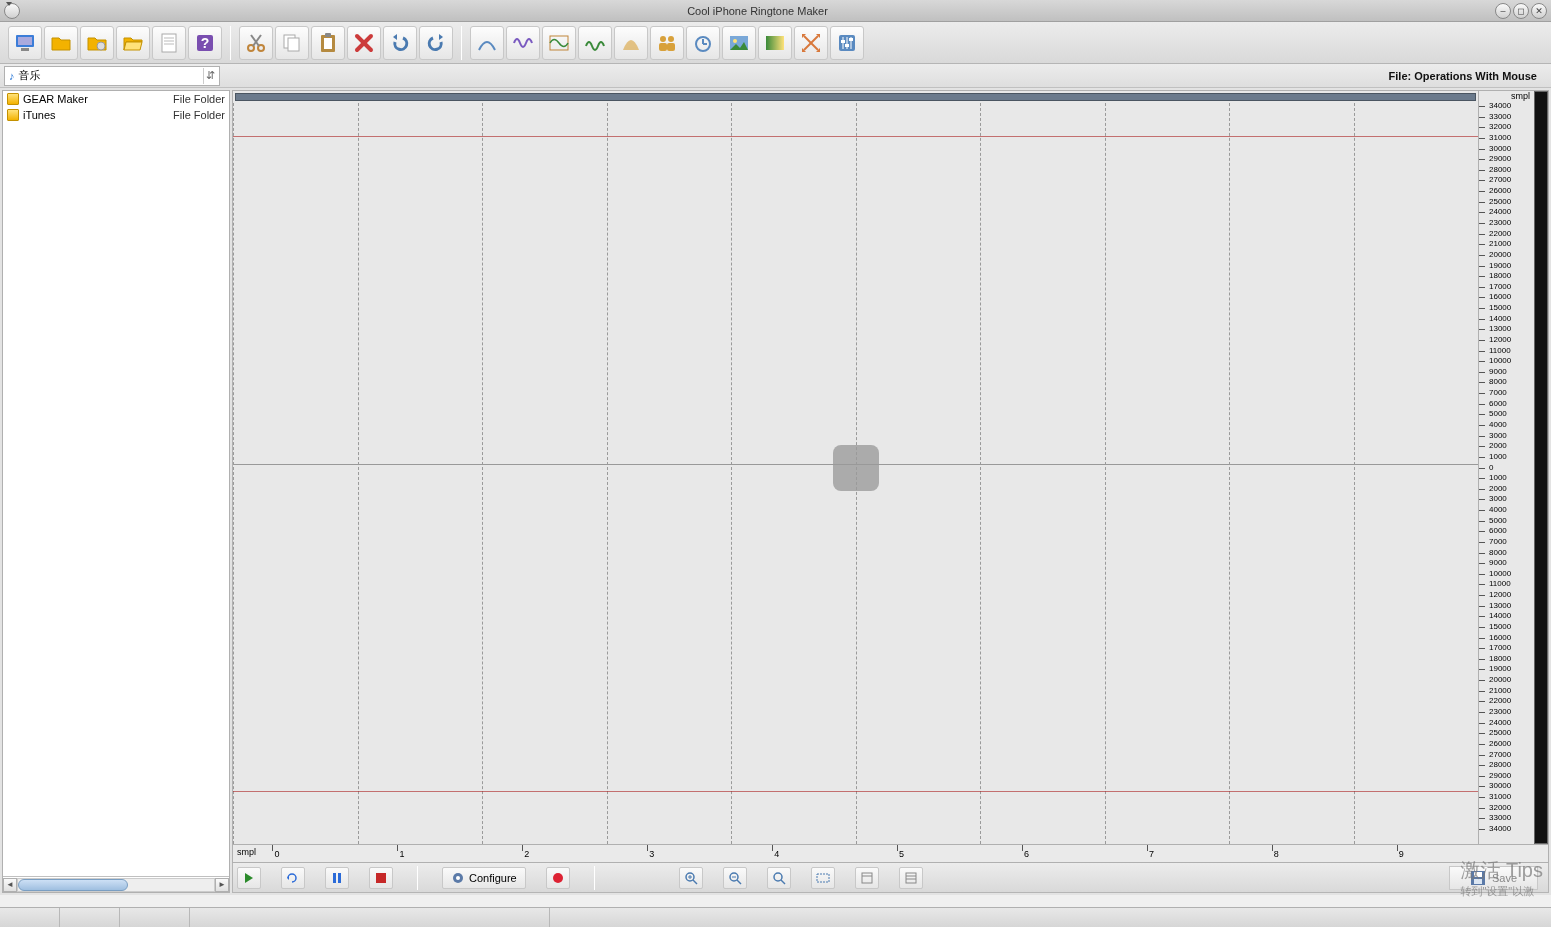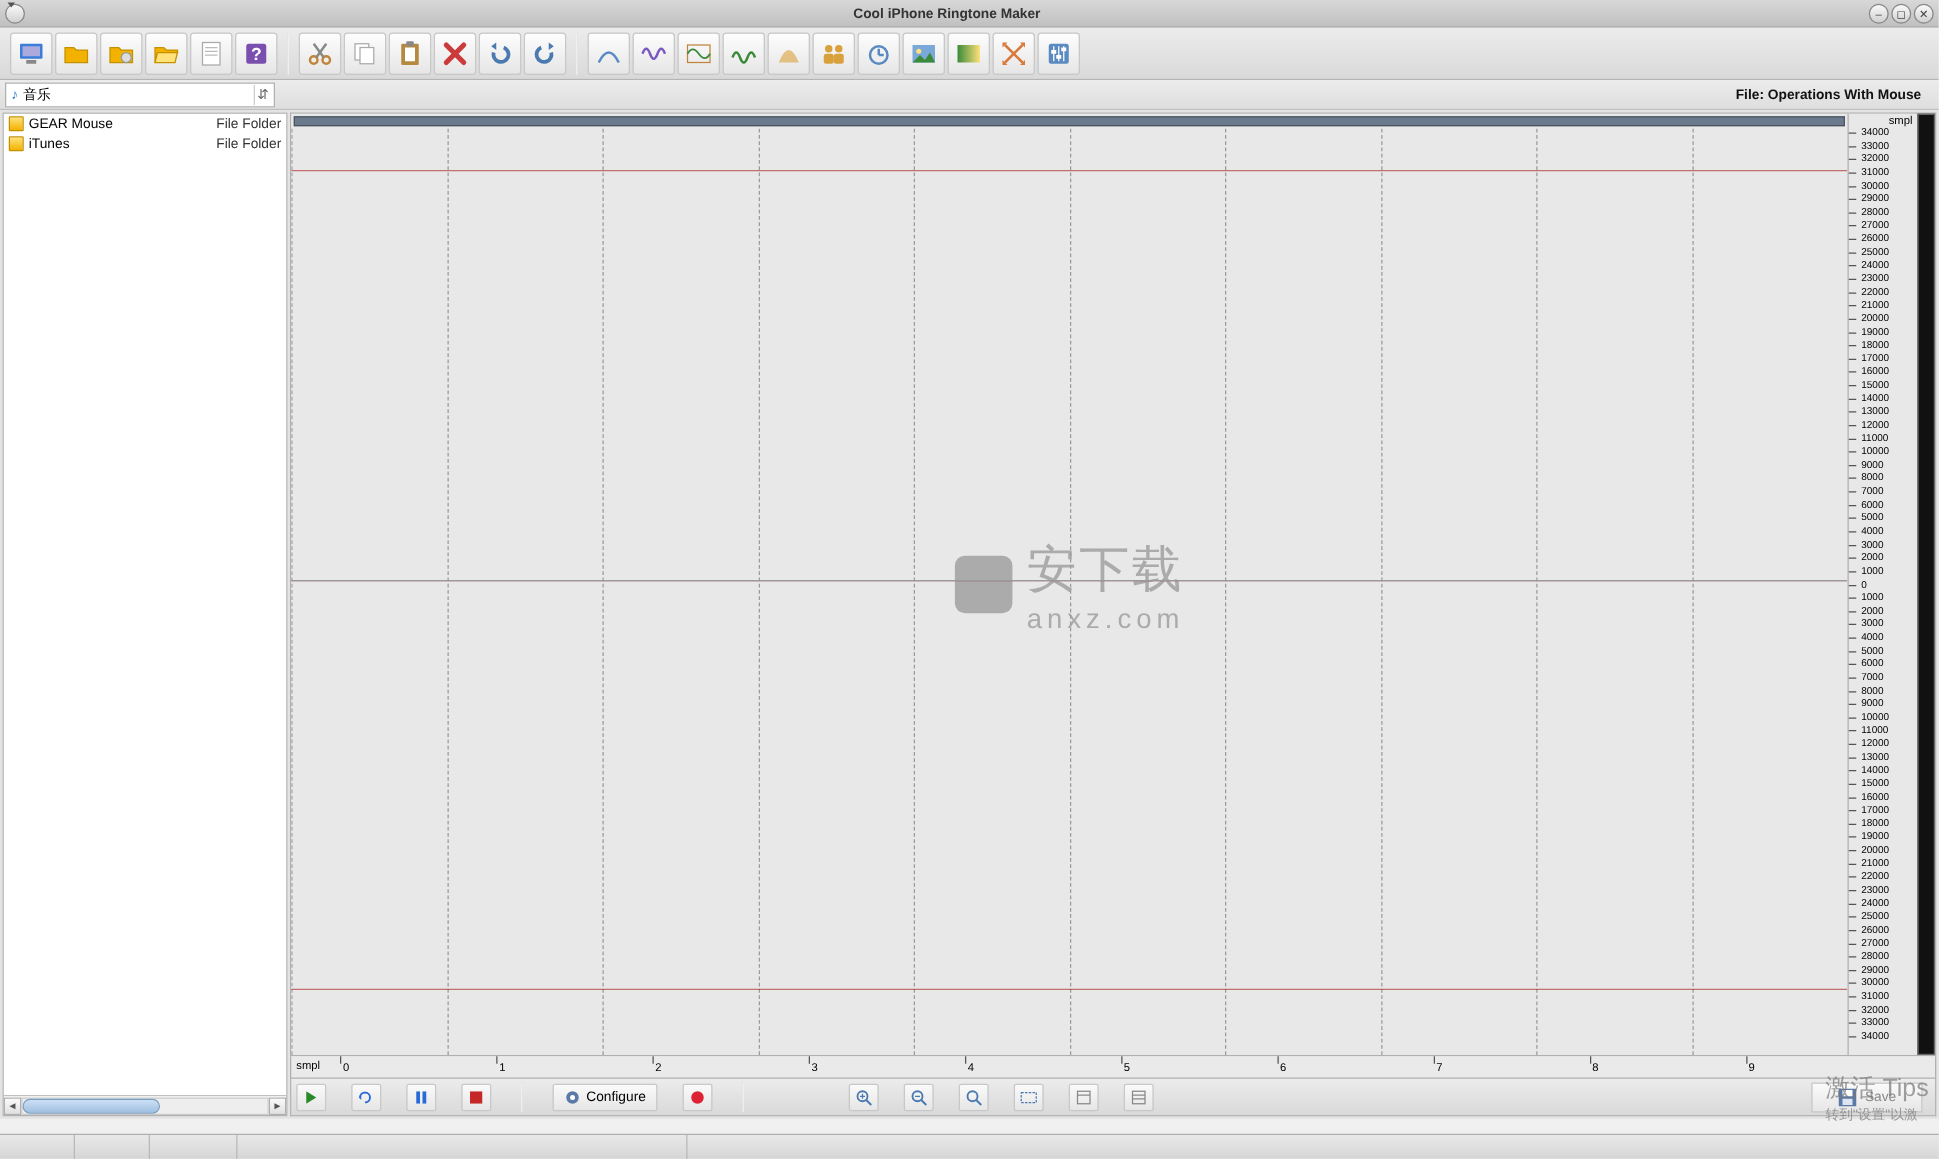--- a/index.html
+++ b/index.html
@@ -1,21 +1,21 @@
 <!DOCTYPE html>
 <html><head>
 <meta charset="utf-8">
 <style>
 * { box-sizing: border-box; margin: 0; padding: 0; }
 html, body { width: 100%; height: 100%; font-family: "Segoe UI", Arial, sans-serif; font-size: 11px; background: #f0f0f0; overflow: hidden; }
 
 
 .titlebar { height: 22px; background: linear-gradient(#d8d8d8, #c0c0c0); display: flex; align-items: center; position: relative; border-bottom: 1px solid #a0a0a0; }
 .titlebar .sys-btn { width: 16px; height: 16px; border-radius: 8px; background: linear-gradient(#fafafa,#d0d0d0); border:1px solid #888; margin-left:4px; display:flex;align-items:center;justify-content:center; }
-.titlebar .title { flex:1; text-align:center; font-weight:bold; color:#333; }
+.titlebar .title { flex:1; text-align:center; font-weight:normal; color:#333; }
 .titlebar .win-btns { display:flex; gap:2px; margin-right:4px; }
 .titlebar .win-btn { width:16px; height:16px; border-radius:8px; background: linear-gradient(#fafafa,#d0d0d0); border:1px solid #888; display:flex;align-items:center;justify-content:center; font-size:9px; color:#444;}
 
 
 .toolbar-row { height: 42px; background: linear-gradient(#ececec, #d9d9d9); border-bottom: 1px solid #b5b5b5; display:flex; align-items:center; padding: 2px 4px; gap:2px; }
 .tb-group { display:flex; gap:2px; padding: 0 4px; }
 .tb-sep { width:1px; height:34px; background:#b0b0b0; margin: 0 2px; border-right:1px solid #fff; }
 .tb-btn { width:34px; height:34px; border:1px solid #c8c8c8; border-radius:3px; background: linear-gradient(#fdfdfd,#e6e6e6); display:flex; align-items:center; justify-content:center; cursor:pointer; }
 .ico { width:22px; height:22px; }
 
@@ -273,21 +273,21 @@
   </div>
   <span class="tips">File: Operations With Mouse</span>
 </div>
 
 <div class="main">
 
   <div class="sidebar">
     <div class="file-list" id="file-list">
         <div class="file-row">
           <div class="folder-ico"></div>
-          <span class="file-name">GEAR Mouse</span>
+          <span class="file-name">GEAR Maker</span>
           <span class="file-type">File Folder</span>
         </div>
         <div class="file-row">
           <div class="folder-ico"></div>
           <span class="file-name">iTunes</span>
           <span class="file-type">File Folder</span>
         </div>
       </div>
     <div class="sb-scroll">
       <div class="arrow">◄</div>
@@ -297,24 +297,20 @@
       <div class="arrow">►</div>
     </div>
   </div>
 
   <div class="editor-wrap">
     <div class="wave-area">
       <div class="wave-canvas" id="wave-canvas">
         <div class="sel-bar"></div>
         <div class="watermark">
           <div class="lock"></div>
-          <div>
-            <span>安下载</span>
-            <span class="sub">anxz.com</span>
-          </div>
         </div>
       <div class="vgrid" style="left: 0%;"></div>
           <div class="vgrid" style="left: 10%;"></div>
           <div class="vgrid" style="left: 20%;"></div>
           <div class="vgrid" style="left: 30%;"></div>
           <div class="vgrid" style="left: 40%;"></div>
           <div class="vgrid" style="left: 50%;"></div>
           <div class="vgrid" style="left: 60%;"></div>
           <div class="vgrid" style="left: 70%;"></div>
           <div class="vgrid" style="left: 80%;"></div>

